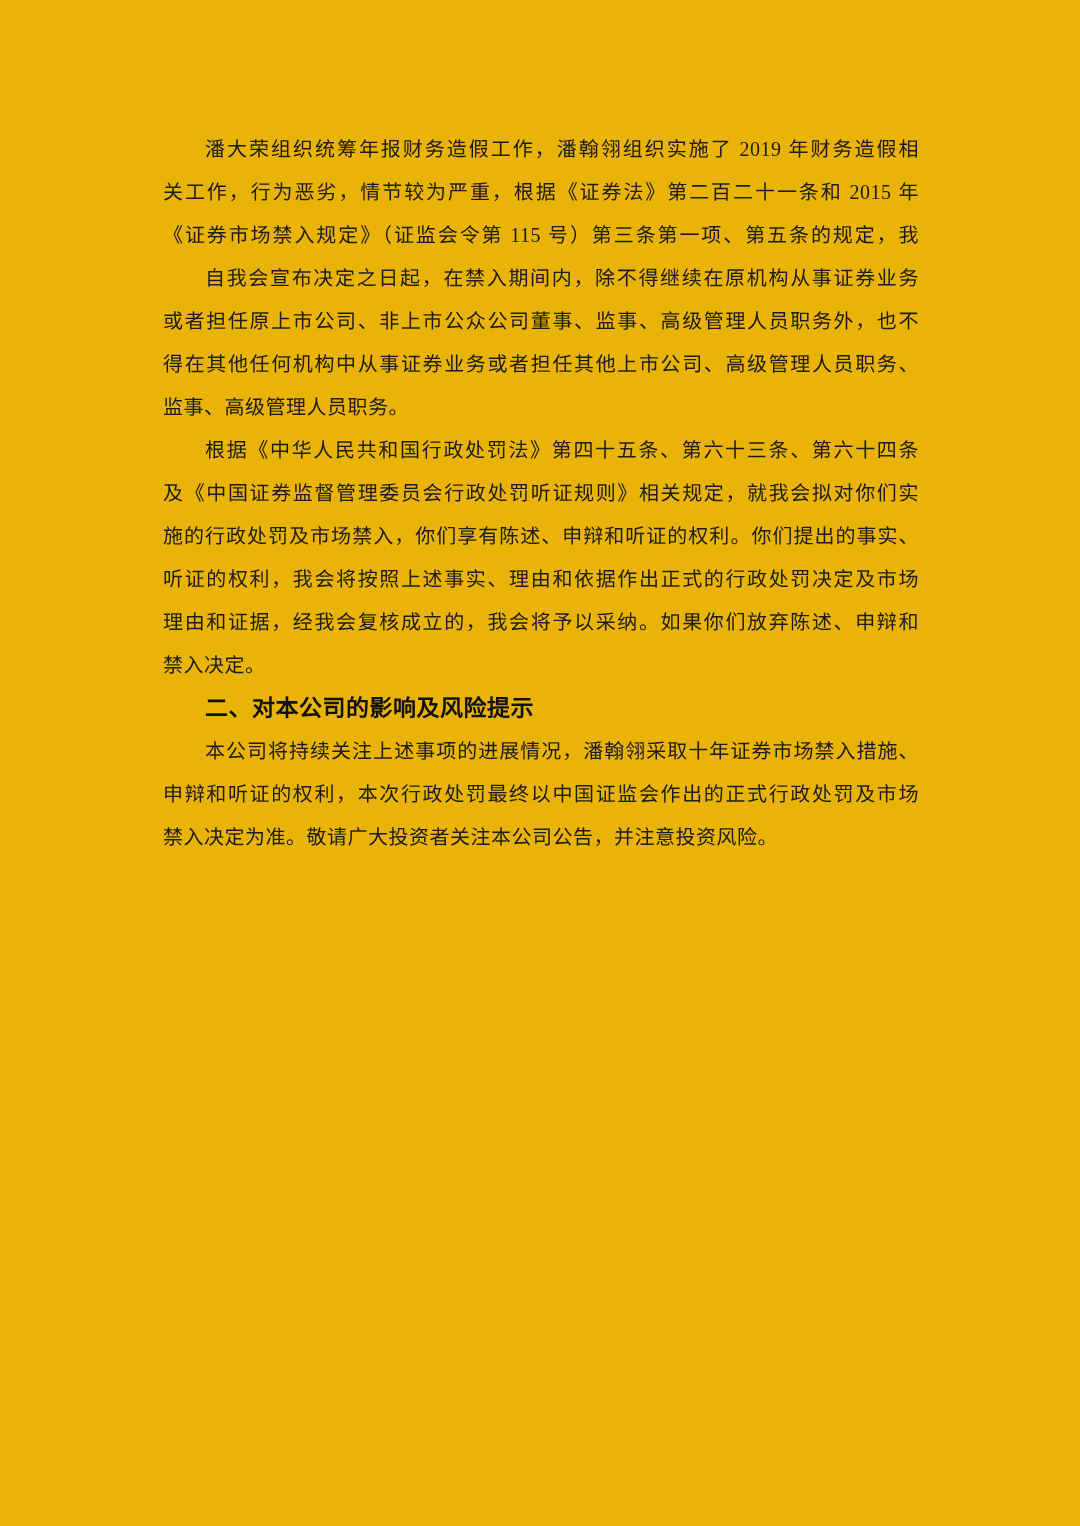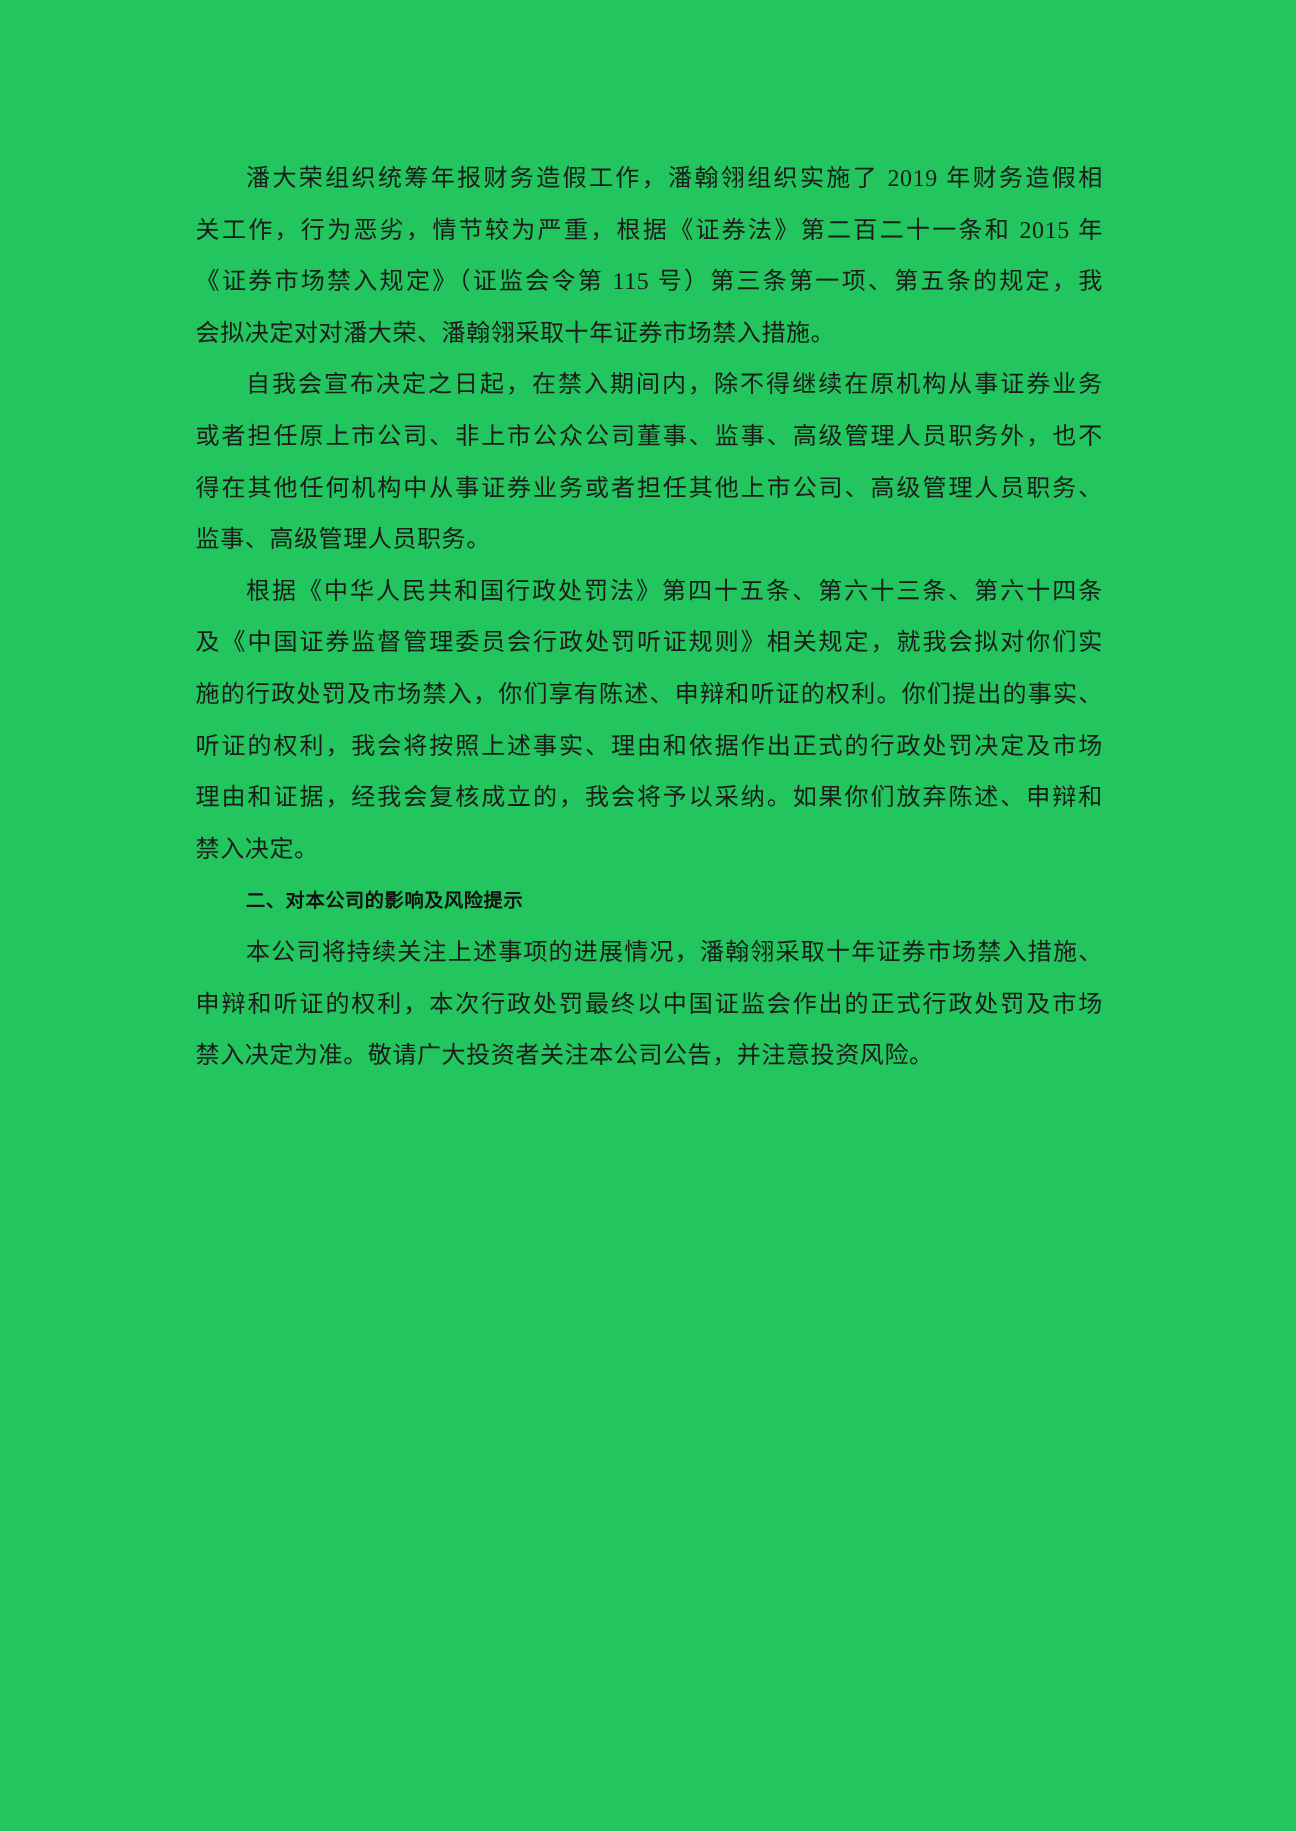--- a/index.html
+++ b/index.html
@@ -13,21 +13,21 @@
     position: relative;
     overflow: hidden;
     font-family: "Liberation Serif", "DejaVu Serif", serif;
   }
   .page {
     position: absolute;
     left: 0;
     top: 0;
     width: 1080px;
     height: 1526px;
-    background: #22c55e;
+    background: #eab308;
   }
   .doc {
     position: absolute;
     left: 163px;
     top: 128px;
     width: 756px;
     color: #1c1c1c;
     font-size: 20px;
     line-height: 43px;
   }
@@ -45,34 +45,33 @@
   .line.fill {
     text-align: justify;
     text-align-last: justify;
   }
   .line.indent {
     text-indent: 42px;
   }
   .para.heading .line {
     font-family: "Liberation Sans", "DejaVu Sans", sans-serif;
     font-weight: bold;
-    font-size: 16px;
+    font-size: 23px;
     color: #111111;
   }
 </style>
 </head>
 <body style="background: rgb(255, 255, 255);">
 
 <div class="page">
   <div class="doc" style="color: rgb(28, 28, 28);">
       <div class="para body">
         <div class="line indent fill">潘大荣组织统筹年报财务造假工作，潘翰翎组织实施了 2019 年财务造假相</div>
         <div class="line fill">关工作，行为恶劣，情节较为严重，根据《证券法》第二百二十一条和 2015 年</div>
         <div class="line fill">《证券市场禁入规定》（证监会令第 115 号）第三条第一项、第五条的规定，我</div>
-        <div class="line">会拟决定对对潘大荣、潘翰翎采取十年证券市场禁入措施。</div>
       </div>
       <div class="para body">
         <div class="line indent fill">自我会宣布决定之日起，在禁入期间内，除不得继续在原机构从事证券业务</div>
         <div class="line fill">或者担任原上市公司、非上市公众公司董事、监事、高级管理人员职务外，也不</div>
         <div class="line fill">得在其他任何机构中从事证券业务或者担任其他上市公司、高级管理人员职务、</div>
         <div class="line">监事、高级管理人员职务。</div>
       </div>
       <div class="para body">
         <div class="line indent fill">根据《中华人民共和国行政处罚法》第四十五条、第六十三条、第六十四条</div>
         <div class="line fill">及《中国证券监督管理委员会行政处罚听证规则》相关规定，就我会拟对你们实</div>

